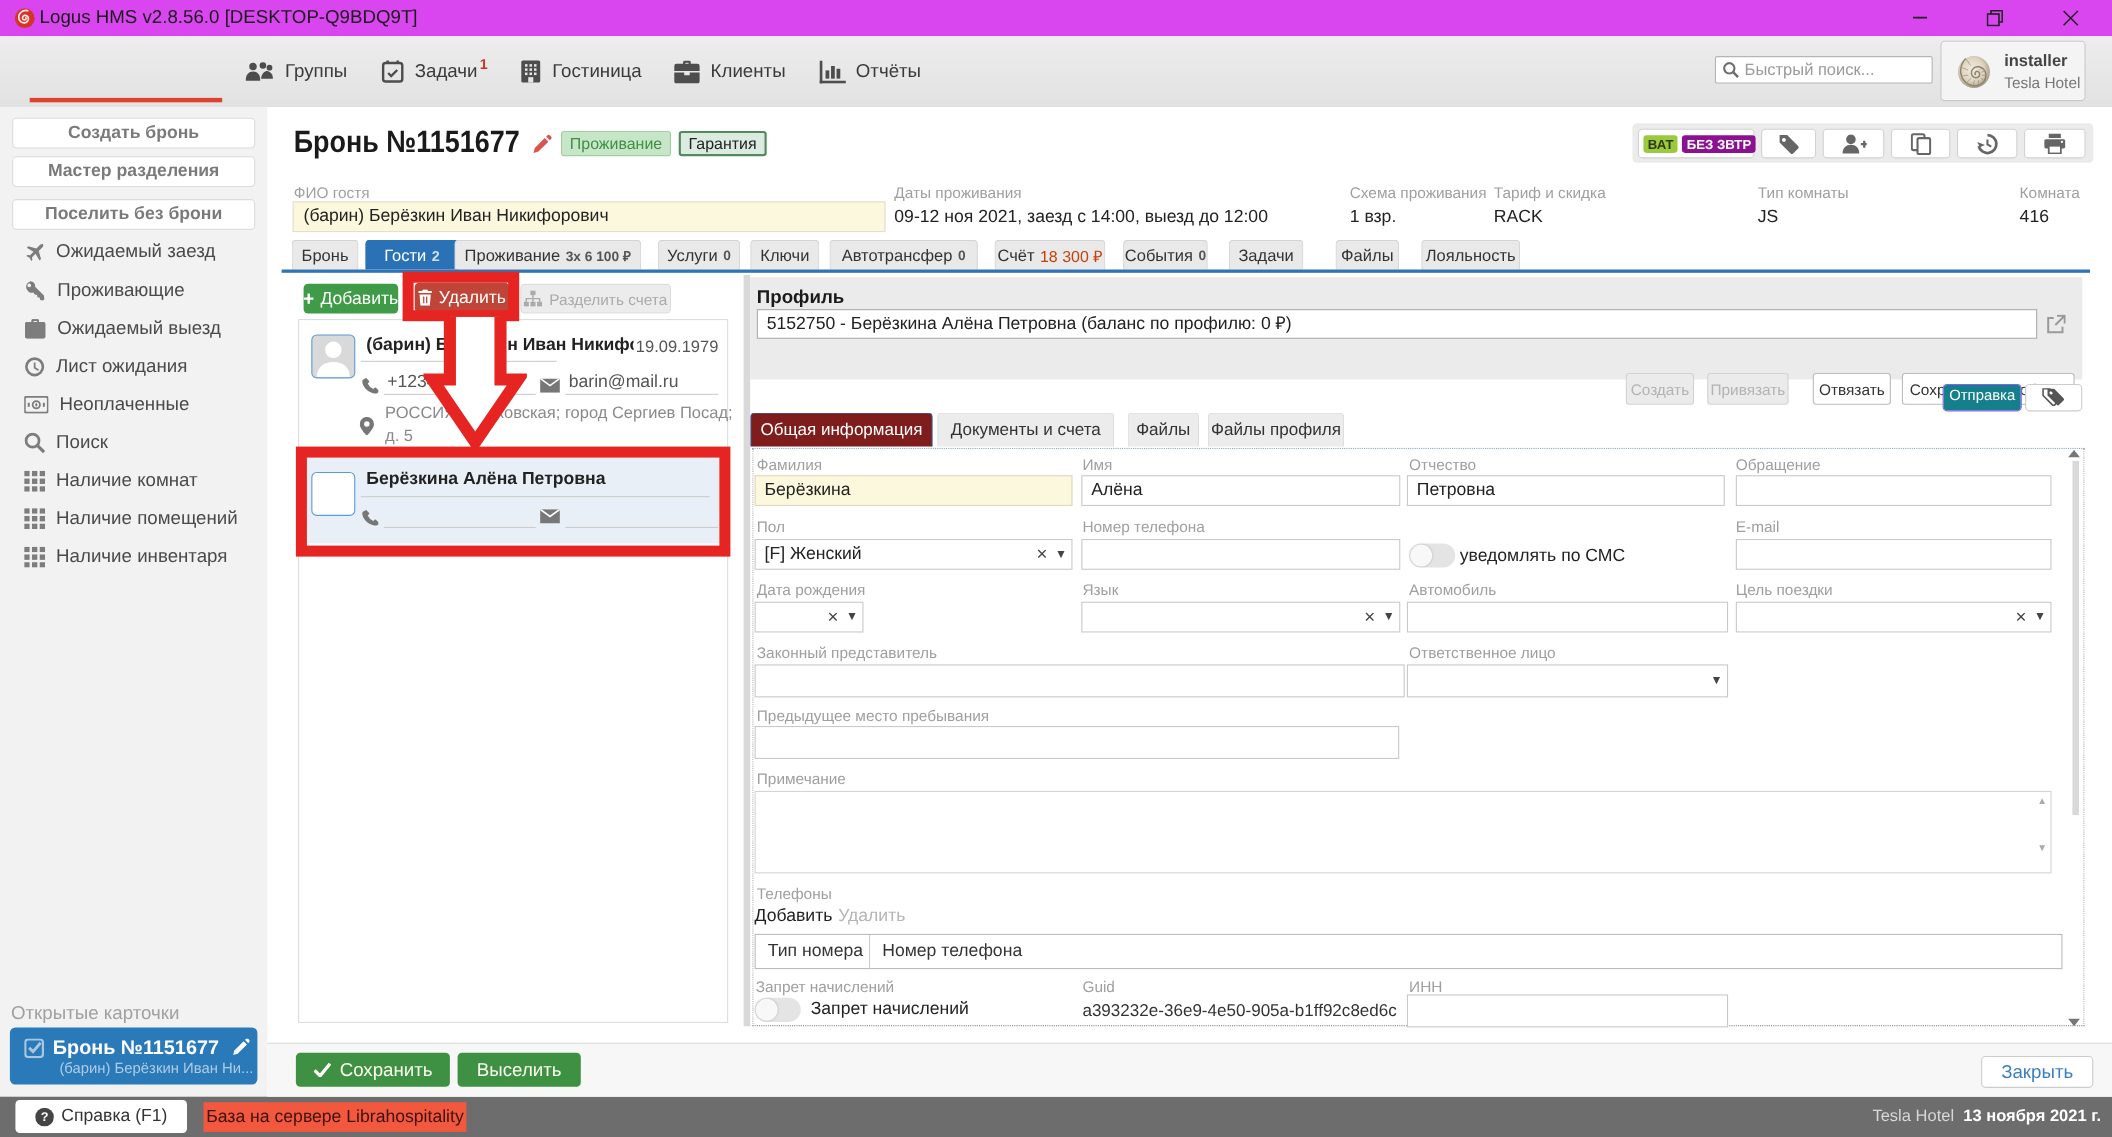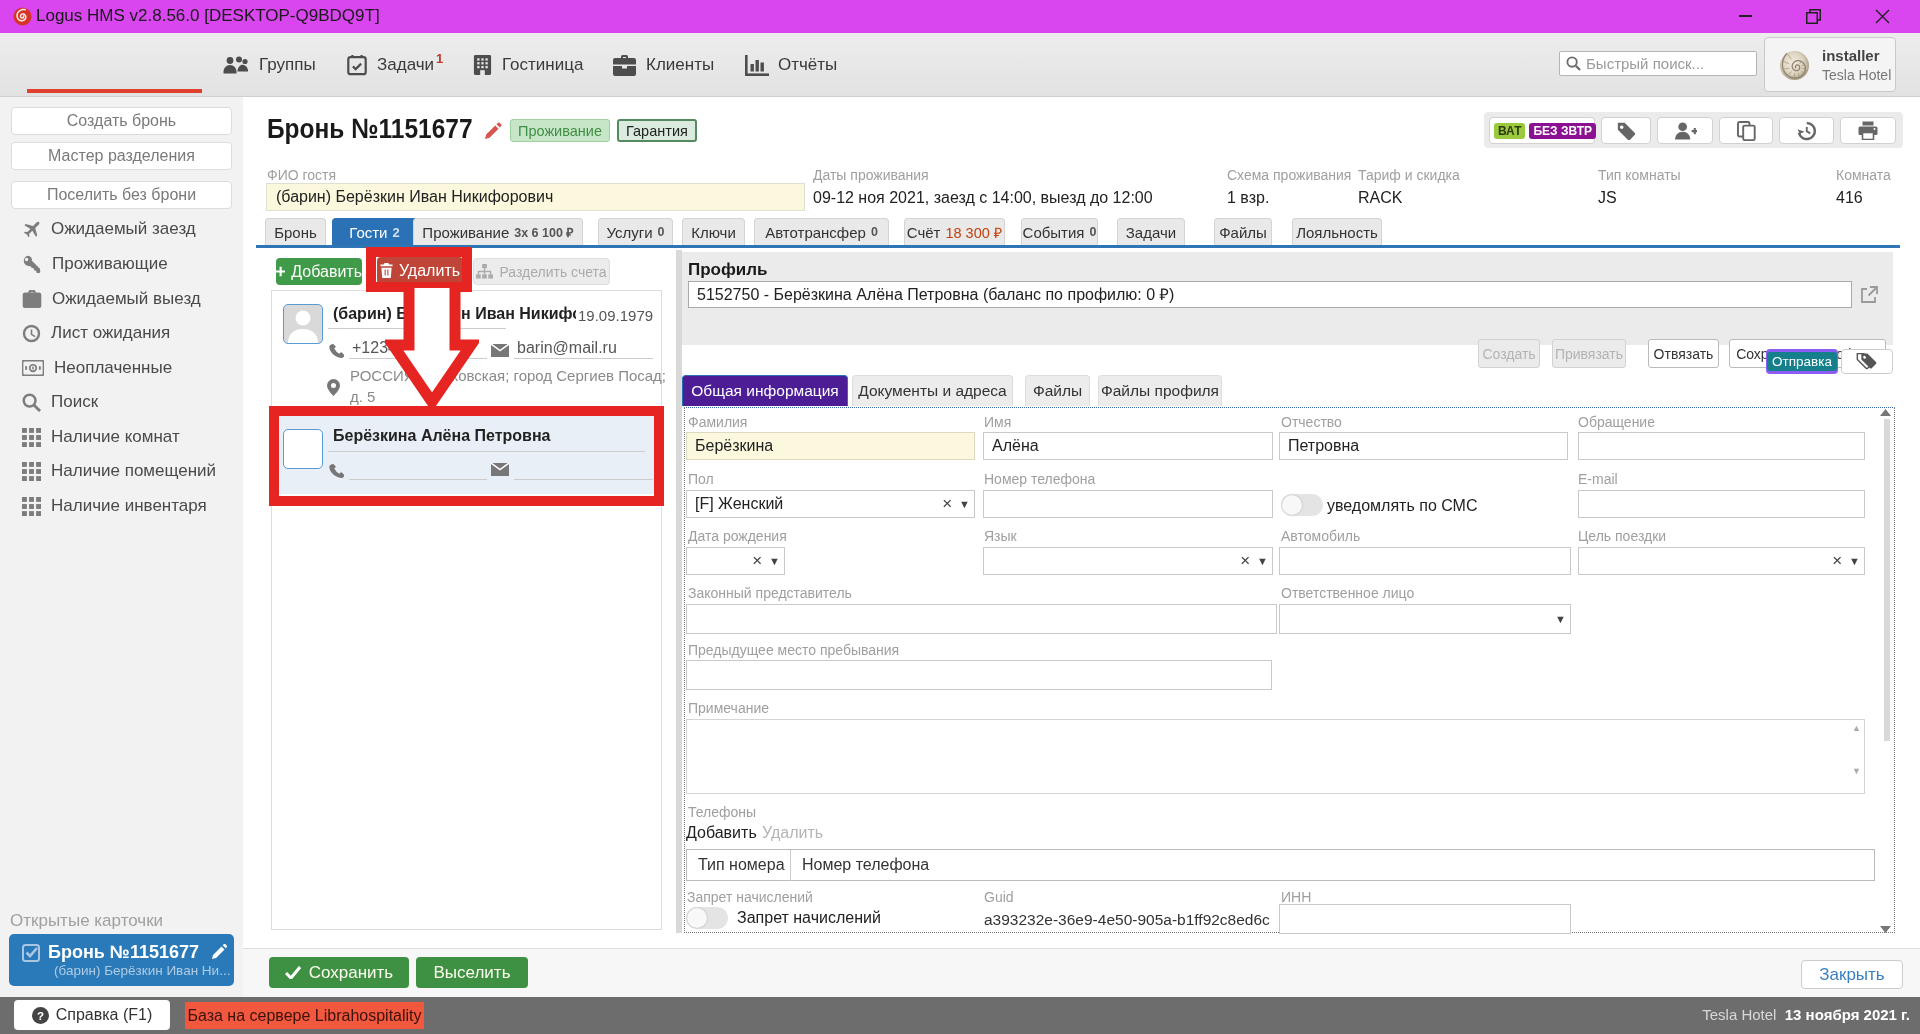--- a/index.html
+++ b/index.html
@@ -14,21 +14,21 @@
 .navitem { position:absolute; top:0; height:64px; display:flex; align-items:center; gap:9px; color:#3a3a3a; font-size:17px; }
 .navitem svg { fill:#4d4d4d; }
 #nav-underline { left:27px; top:56px; width:175px; height:4px; background:#e0402f; }
 .sup1 { color:#c0392b; font-size:13px; font-weight:bold; vertical-align:top; position:relative; top:-4px; margin-left:2px; }
 #searchbox { left:1559px; top:18px; width:198px; height:25px; background:#fff; border:1px solid #b5b5b5; border-radius:2px; display:flex; align-items:center; padding-left:6px; color:#9a9a9a; font-size:15px; gap:5px; }
 #userbox { left:1764px; top:4px; width:132px; height:55px; background:#f4f4f4; border:1px solid #c9c9c9; border-radius:4px; }
 #uname { left:57px; top:9px; font-size:15px; font-weight:bold; color:#444; }
 #uhotel { left:57px; top:29px; font-size:14px; color:#777; }
 
 #sidebar { left:0; top:97px; width:243px; height:900px; background:#f2f2f2; }
-.sbtn { position:absolute; left:11px; width:221px; height:28px; background:#fff; border:1px solid #dcdcdc; border-radius:4px; color:#7a7a7a; font-size:16px; text-align:center; line-height:26px; }
+.sbtn { position:absolute; left:11px; width:221px; height:28px; background:#fff; border:1px solid #dcdcdc; border-radius:4px; color:#7a7a7a; font-size:16px; text-align:center; line-height:26px;font-weight:bold; }
 .mitem { position:absolute; left:22px; display:flex; align-items:center; gap:10px; color:#4a4a4a; font-size:17px; height:20px; }
 .mitem svg { fill:#7d7d7d; }
 
 #statusbar { left:0; top:997px; width:1920px; height:37px; background:#6d6d6d; }
 #helpbtn { left:14px; top:3px; width:156px; height:30px; background:#fff; border-radius:4px; display:flex; align-items:center; justify-content:center; gap:7px; font-size:16px; color:#333; }
 #librabtn { left:185px; top:5px; width:239px; height:27px; background:#f2583e; color:#3c120c; font-size:16px; display:flex; align-items:center; justify-content:center; }
 #sbright { right:10px; top:9px; font-size:15px; color:#d8d8d8; }
 #sbright b { color:#fff; }
 
 #opencards-label { left:10px; top:911px; font-size:17px; color:#a0a0a0; }
@@ -61,26 +61,26 @@
 #annot1 { left:366px; top:247px; width:106px; height:45px; }
 #annot2 { left:269px; top:406px; width:395px; height:100px; }
 
 #splitter { left:676px; top:250px; width:6px; height:683px; background:#d9d9d9; }
 
 #profilebox { left:682px; top:252px; width:1211px; height:93px; background:#ebebeb; }
 #profile-input { left:688px; top:281px; width:1164px; height:27px; background:#fff; border:1px solid #aaa; font-size:16px; color:#222; line-height:25px; padding-left:8px; }
 .pbtn { position:absolute; top:315px; height:29px; border-radius:3px; font-size:14px; white-space:nowrap; display:flex; align-items:center; justify-content:center;margin-top:24px; }
 .pbtn.dis { background:#ebebeb; border:1px solid #d2d2d2; color:#b3b3b3; }
 .pbtn.act { background:#fff; border:1px solid #bbb; color:#333; }
-#btn-otpravka { left:1766px; top:349px; width:72px; height:25px; background:#fff; border:5px solid #8b5cf6; border-radius:4px; display:flex; align-items:center; justify-content:center; }
+#btn-otpravka { left:1766px; top:349px; width:72px; height:25px; background:#fff; border:1px solid #8b5cf6; border-radius:4px; display:flex; justify-content:center; }
 #btn-otpravka span { background:#15808c; color:#fff; font-size:13.5px; padding:2px 5px; border-radius:3px; white-space:nowrap; }
 #btn-tag2 { left:1841px; top:349px; width:52px; height:25px; background:#fff; border:1px solid #ccc; border-radius:4px; display:flex; align-items:center; justify-content:center; }
 
 .tab2 { position:absolute; top:375px; height:31px; background:#ececec; border:1px solid #ddd; border-bottom:none; border-radius:4px 4px 0 0; font-size:15.5px; white-space:nowrap; color:#333; display:flex; align-items:center; justify-content:center; }
-#ptab-act { background:#4c1d95; border-color:#2a72b5; color:#fff; }
+#ptab-act { background:#7f1d1d; border-color:#2a72b5; color:#fff; }
 
 #formpanel { left:684px; top:407px; width:1211px; height:526px; border:1px dotted #777; border-top:1px dotted #30659c; background:#fff; }
 .input { position:absolute; background:#fff; border:1px solid #c9c9c9; }
 .yellow { background:#fcf8dd; border-color:#ddd8c2; }
 .ival { font-size:16px; color:#222; padding-left:8px; line-height:26px; white-space:nowrap; }
 .xcaret { position:absolute; top:0; right:4px; height:100%; display:flex; align-items:center; gap:7px; color:#555; }
 .toggle { position:absolute; width:42px; height:22px; background:#e4e4e4; border-radius:11px; }
 .toggle::after { content:""; position:absolute; left:1px; top:1px; width:20px; height:20px; background:#f8f8f8; border-radius:50%; box-shadow:0 0 2px rgba(0,0,0,.25); }
 
 #footer { left:243px; top:948px; width:1677px; height:49px; background:#f7f7f7; border-top:1px solid #ddd; }
@@ -436,21 +436,21 @@
 <div class="abs" id="btn-otpravka">
     <span>Отправка</span>
   </div>
 <div class="abs" id="btn-tag2">
     <svg width="22" height="17" viewBox="0 0 24 19">
       <path d="M8 0.5 L17.5 10 a1.6 1.6 0 0 1 0 2.3 l-4.5 4.5 a1.6 1.6 0 0 1-2.3 0 L1.2 7.3 V0.5z" fill="#fff" stroke="#555" stroke-width="1.6"></path>
       <path d="M12.5 0.5 L22 10 a1.6 1.6 0 0 1 0 2.3 l-4.5 4.5 a1.6 1.6 0 0 1-2.3 0 L5.7 7.3 V0.5z M9.3 2.9 a1.7 1.7 0 1 0 .2 0z" fill="#555" fill-rule="evenodd"></path>
     </svg>
   </div>
 <div class="tab2" id="ptab-act" style="left:682px;width:166px">Общая информация</div>
-<div class="tab2" style="left:852px;width:161px">Документы и адреса</div>
+<div class="tab2" style="left:852px;width:161px">Документы и счета</div>
 <div class="tab2" style="left:1025px;width:65px">Файлы</div>
 <div class="tab2" style="left:1098px;width:124px">Файлы профиля</div>
 <div class="abs" id="formpanel"></div>
 <div class="flabel" style="left:688px;top:414px">Фамилия</div>
 <div class="flabel" style="left:984px;top:414px">Имя</div>
 <div class="flabel" style="left:1281px;top:414px">Отчество</div>
 <div class="flabel" style="left:1578px;top:414px">Обращение</div>
 <div class="input yellow ival" style="left:686px;top:432px;width:289px;height:28px">Берёзкина</div>
 <div class="input ival" style="left:983px;top:432px;width:290px;height:28px">Алёна</div>
 <div class="input ival" style="left:1279px;top:432px;width:289px;height:28px">Петровна</div>

